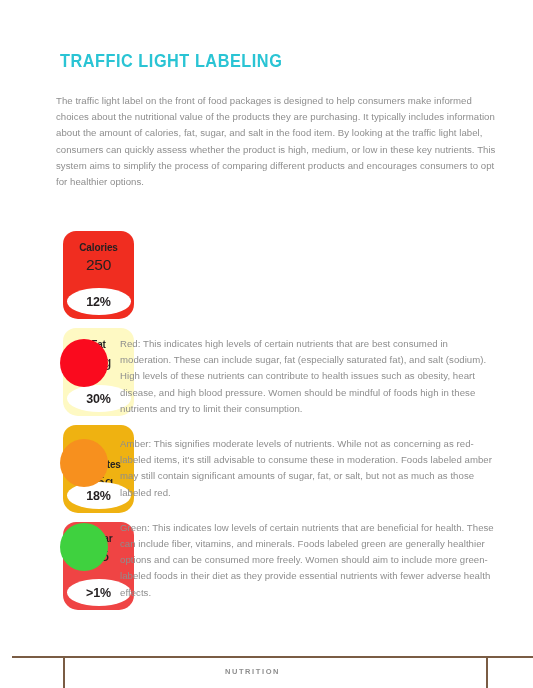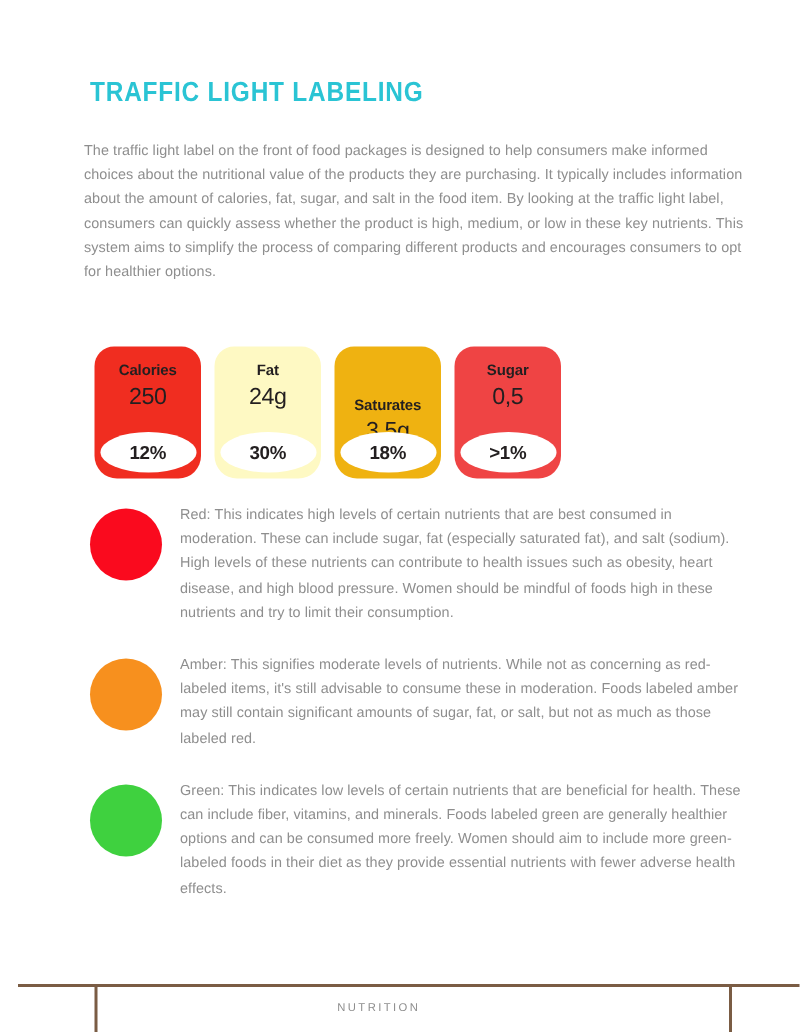--- a/index.html
+++ b/index.html
@@ -53,20 +53,21 @@
     text-align: left;
   }
 
   
   .badges {
     position: absolute;
     left: 51px;
     top: 231px;
     display: flex;
     gap: 9px;
+    flex-direction: column;
   }
 
   .badge {
     width: 71px;
     height: 88px;
     border-radius: 13px 13px 15px 15px;
     position: relative;
     display: flex;
     flex-direction: column;
     align-items: center;
@@ -174,20 +175,21 @@
   .footer-label {
     position: absolute;
     left: 0;
     top: 667px;
     width: 481px;
     text-align: center;
     font-size: 7.5px;
     letter-spacing: 1.6px;
     color: #8e8e8e;
     text-transform: uppercase;
+    font-weight: bold;
   }
 </style>
 </head>
 <body>
 
 <div class="page">
 
   <h1 class="page-title" style="color: rgb(42, 196, 212);">Traffic Light Labeling</h1>
 
   <p class="intro">The traffic light label on the front of food packages is designed to help consumers make informed choices about the nutritional value of the products they are purchasing. It typically includes information about the amount of calories, fat, sugar, and salt in the food item. By looking at the traffic light label, consumers can quickly assess whether the product is high, medium, or low in these key nutrients. This system aims to simplify the process of comparing different products and encourages consumers to opt for healthier options.</p>

